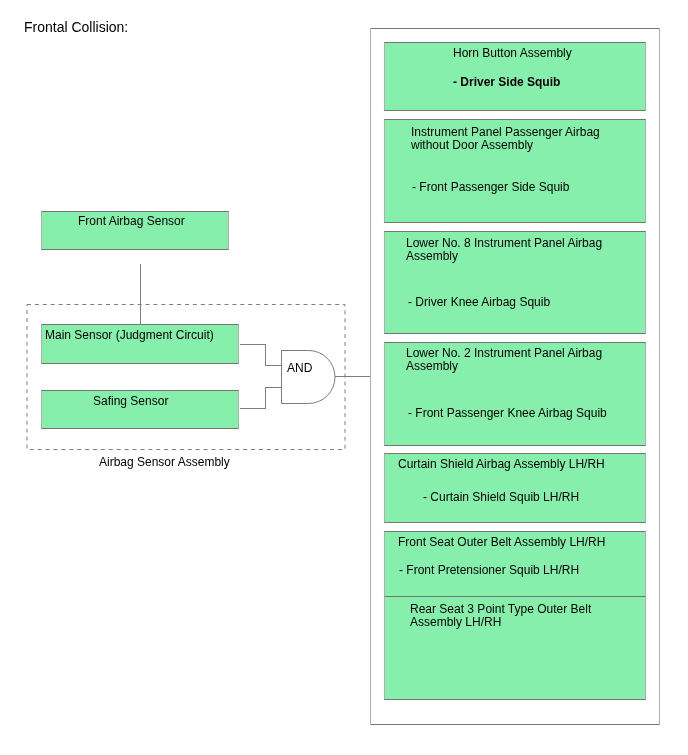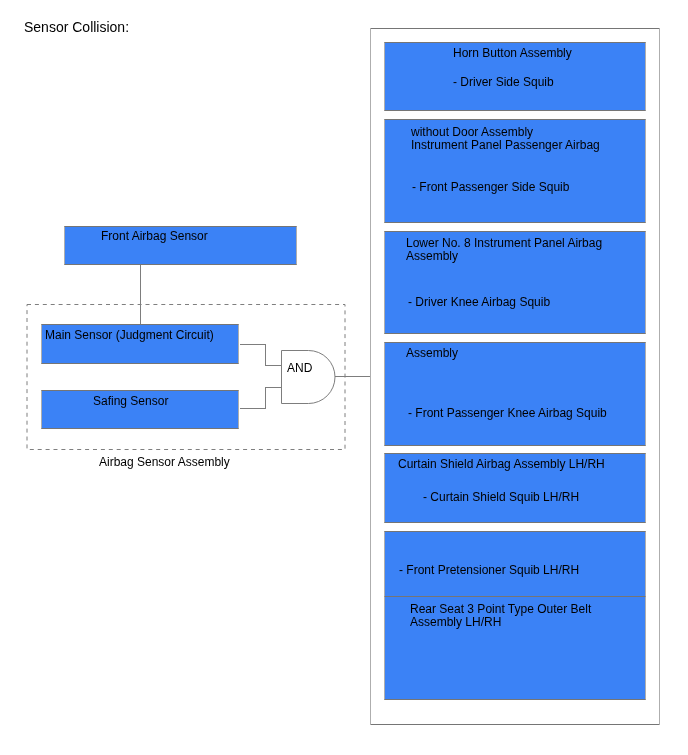--- a/index.html
+++ b/index.html
@@ -1,48 +1,48 @@
 <!DOCTYPE html>
 <html><head>
 <meta charset="utf-8">
 <title>Frontal Collision</title>
 <style>
   html,body{margin:0;padding:0;}
   body{width:688px;height:755px;background:#ffffff;font-family:"Liberation Sans",sans-serif;font-size:12px;color:#000000;position:relative;overflow:hidden;}
   #root{position:absolute;left:0;top:0;width:688px;height:755px;z-index:2;}
   .abs{position:absolute;}
   .title{left:24px;top:19px;font-size:14px;color:#000000;white-space:nowrap;}
-  .sbox{border:1px solid #757575;border-left-color:#aeaeae;border-right-color:#aeaeae;background:#3b82f6;box-sizing:border-box;}
+  .sbox{border:1px solid #757575;border-left-color:#aeaeae;border-right-color:#aeaeae;background:#86efac;box-sizing:border-box;}
   .txt{position:absolute;white-space:nowrap;line-height:13px;}
   svg{position:absolute;left:0;top:0;z-index:1;}
 
   
   .ob{left:384px;width:262px;}
   .ob1{top:42px;height:69px;}
   .ob2{top:119px;height:104px;}
   .ob3{top:231px;height:103px;}
   .ob4{top:342px;height:104px;}
   .ob5{top:453px;height:70px;}
   .ob6{top:531px;height:69px;}
   .ob7{top:596px;height:104px;}
-  .ob1 .head{left:68px;top:4px;}  .ob1 .item{left:68px;top:33px;}
+  .ob1 .head{left:68px;top:4px;}  .ob1 .item{left:68px;top:33px;font-weight:bold;}
   .ob2 .head{left:26px;top:6px;}  .ob2 .item{left:27px;top:61px;}
   .ob3 .head{left:21px;top:5px;}  .ob3 .item{left:23px;top:64px;}
   .ob4 .head{left:21px;top:4px;}  .ob4 .item{left:23px;top:64px;}
   .ob5 .head{left:13px;top:4px;}  .ob5 .item{left:14px;top:37px;margin-left:24px;}
   .ob6 .head{left:13px;top:4px;}  .ob6 .item{left:14px;top:32px;}
   .ob7 .head{left:25px;top:6px;}  .ob7 .item{left:28px;top:66px;}
 </style>
 </head>
 <body>
 
 <div id="root">
-  <div class="abs title">Sensor Collision:</div>
+  <div class="abs title">Frontal Collision:</div>
 
-  <div class="abs sbox" id="box-front-sensor" style="left:41px;top:226px;width:233px;height:39px;margin-left:23px;">
+  <div class="abs sbox" id="box-front-sensor" style="left:41px;top:211px;width:188px;height:39px;">
     <span class="txt" style="left:36px;top:3px;">Front Airbag Sensor</span>
   </div>
 
   <div class="abs sbox" id="box-main-sensor" style="left:41px;top:324px;width:198px;height:40px;">
     <span class="txt" style="left:3px;top:4px;">Main Sensor (Judgment Circuit)</span>
   </div>
 
   <div class="abs sbox" id="box-safing-sensor" style="left:41px;top:390px;width:198px;height:39px;">
     <span class="txt" style="left:51px;top:4px;">Safing Sensor</span>
   </div>
@@ -55,49 +55,53 @@
 
     <div class="abs sbox ob ob1">
       <div class="txt head">
         <div>Horn Button Assembly</div>
       </div>
       <div class="txt item">- Driver Side Squib</div>
     </div>
 
     <div class="abs sbox ob ob2">
       <div class="txt head">
+        <div>Instrument Panel Passenger Airbag</div>
         <div>without Door Assembly</div>
-        <div>Instrument Panel Passenger Airbag</div>
       </div>
       <div class="txt item">- Front Passenger Side Squib</div>
     </div>
 
     <div class="abs sbox ob ob3">
       <div class="txt head">
         <div>Lower No. 8 Instrument Panel Airbag</div>
         <div>Assembly</div>
       </div>
       <div class="txt item">- Driver Knee Airbag Squib</div>
     </div>
 
     <div class="abs sbox ob ob4">
       <div class="txt head">
+        <div>Lower No. 2 Instrument Panel Airbag</div>
         <div>Assembly</div>
       </div>
       <div class="txt item">- Front Passenger Knee Airbag Squib</div>
     </div>
 
     <div class="abs sbox ob ob5">
       <div class="txt head">
         <div>Curtain Shield Airbag Assembly LH/RH</div>
       </div>
       <div class="txt item">- Curtain Shield Squib LH/RH</div>
     </div>
 
     <div class="abs sbox ob ob6">
+      <div class="txt head">
+        <div>Front Seat Outer Belt Assembly LH/RH</div>
+      </div>
       <div class="txt item">- Front Pretensioner Squib LH/RH</div>
     </div>
 
     <div class="abs sbox ob ob7">
       <div class="txt head">
         <div>Rear Seat 3 Point Type Outer Belt</div>
         <div>Assembly LH/RH</div>
       </div>
     </div>
 

